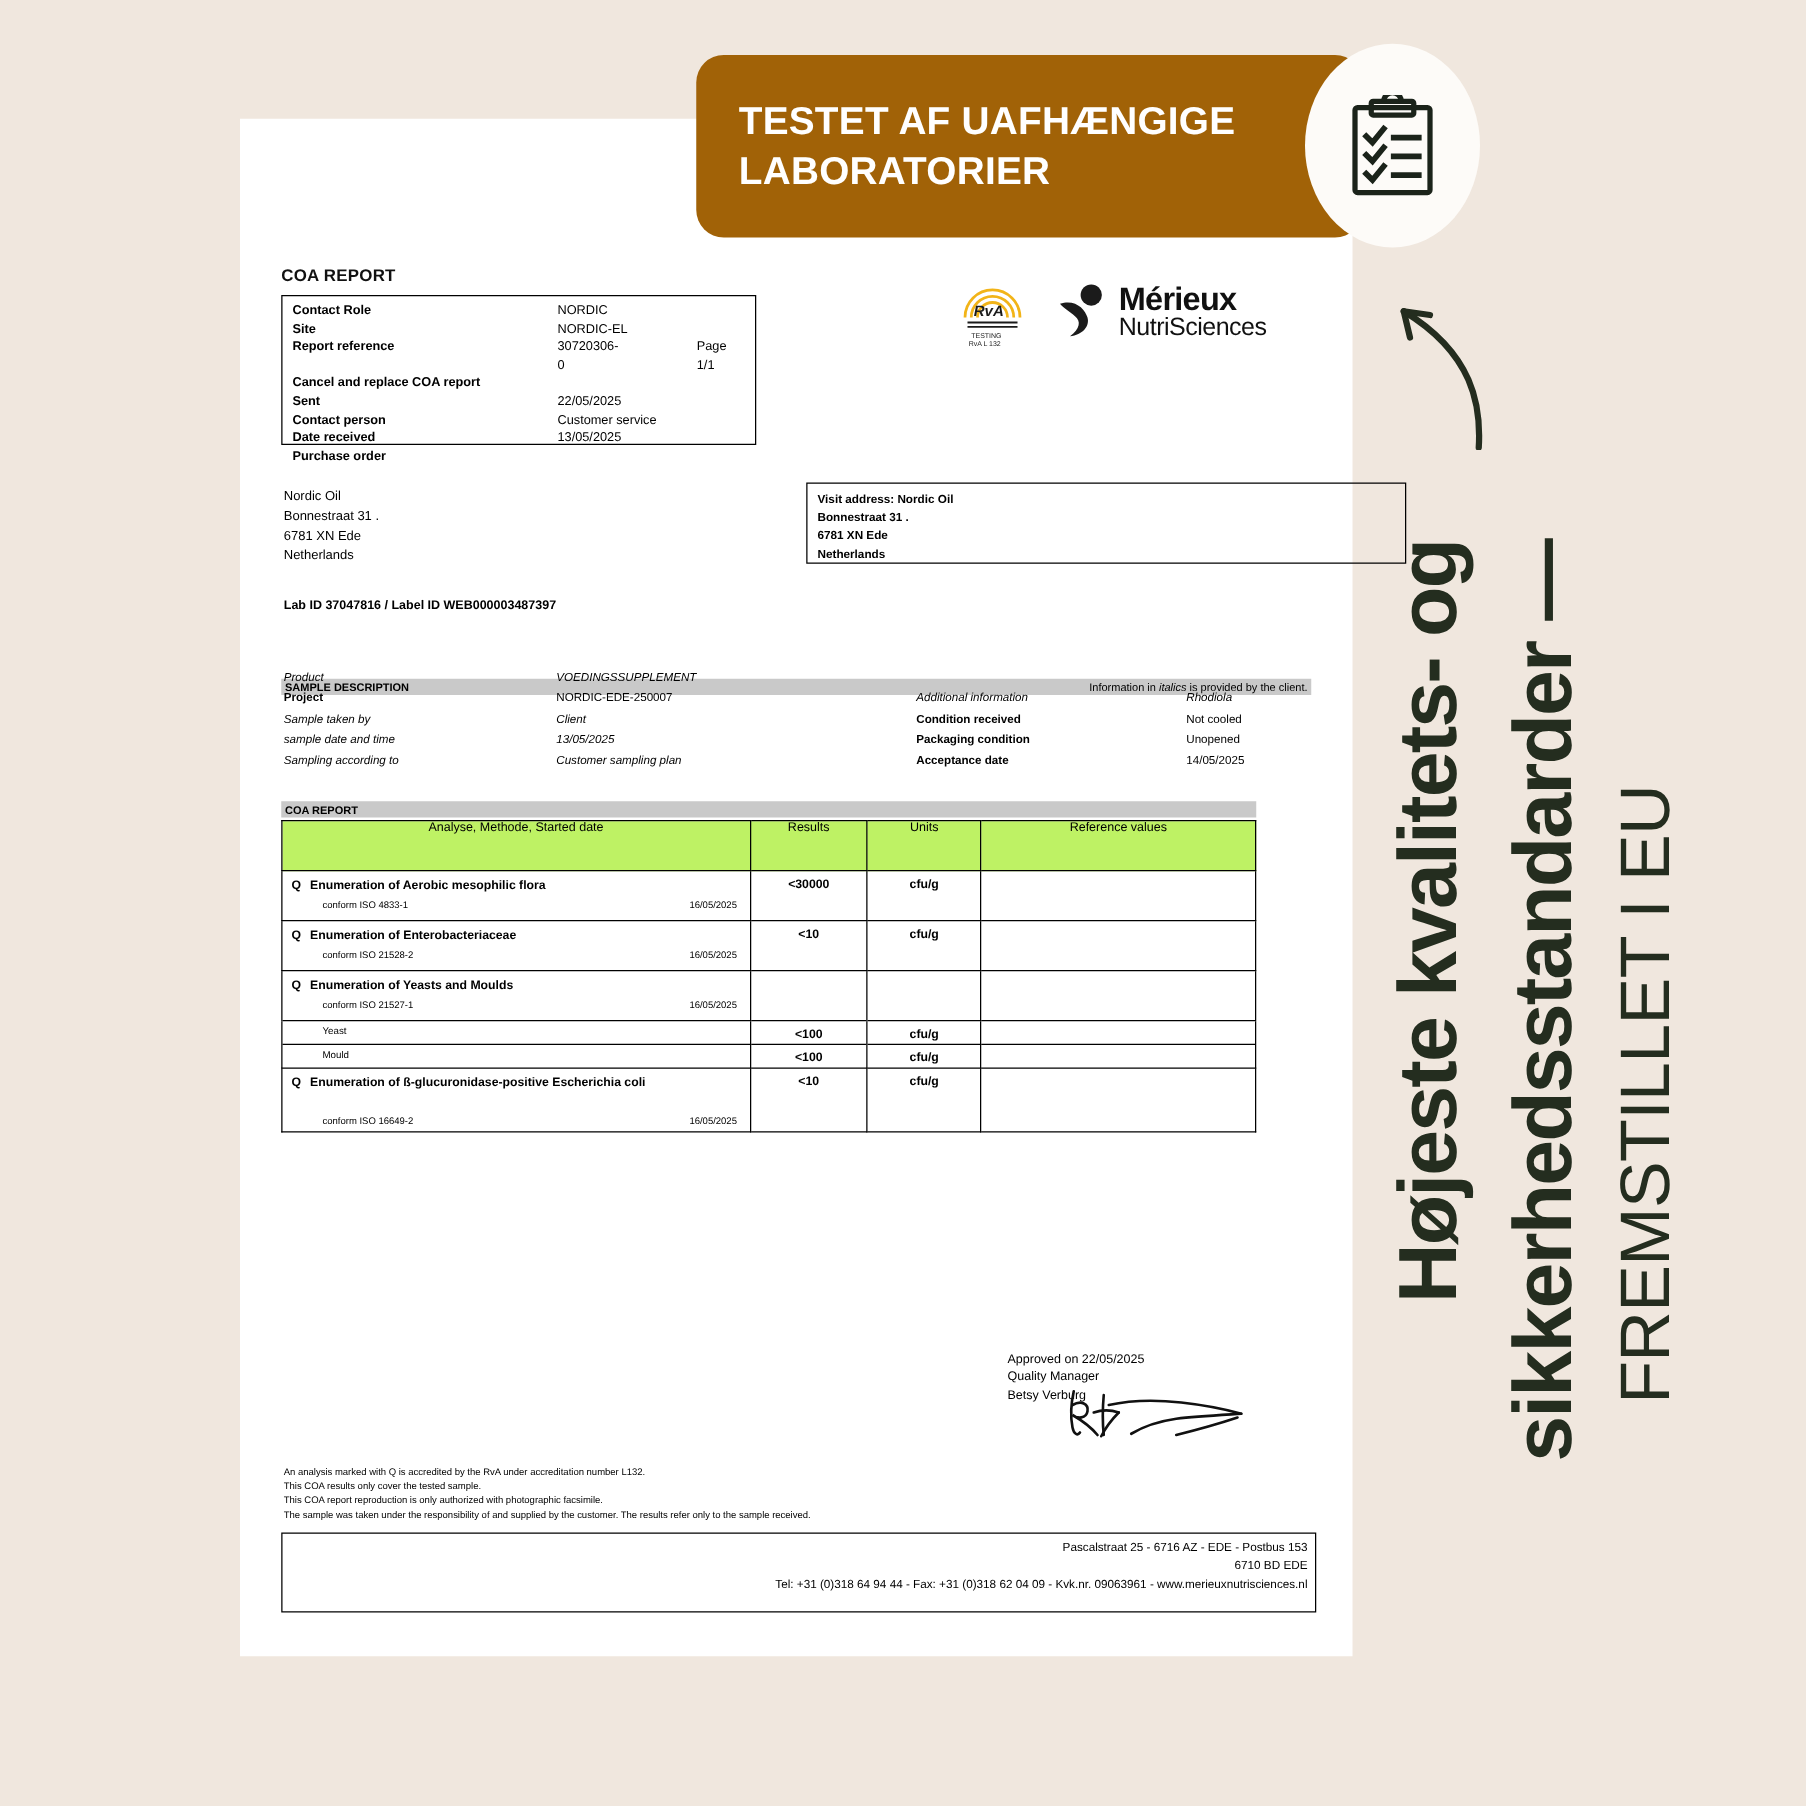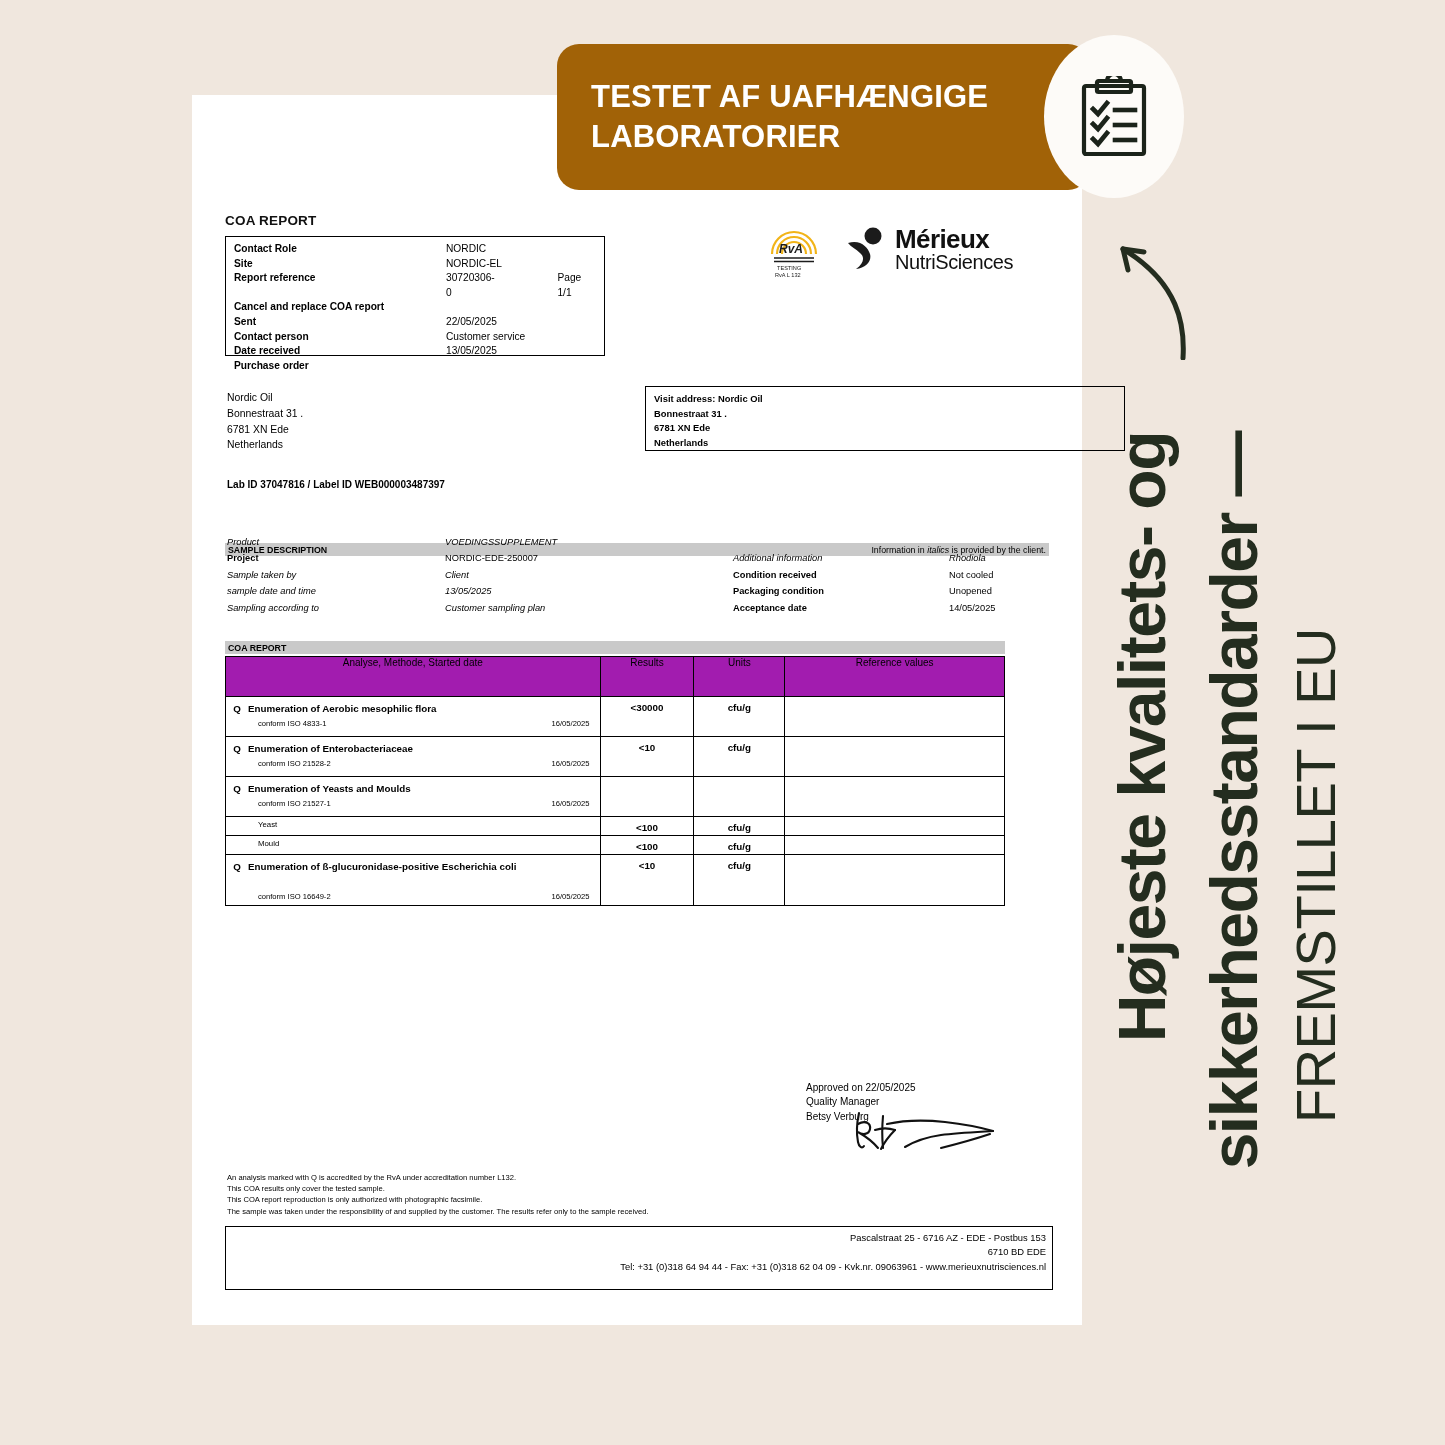--- a/index.html
+++ b/index.html
@@ -101,21 +101,21 @@
     position: absolute; left: 225px; top: 641px; width: 780px; height: 13px;
     background: #c9c9c9; display: flex; align-items: center; padding-left: 3px;
     font-size: 8.8px; font-weight: bold;
   }
   .rtable {
     position: absolute; left: 225px; top: 656px; width: 780px;
     border-collapse: collapse; font-size: 9.5px;
   }
   .rtable th, .rtable td { border: 1.4px solid #000; vertical-align: top; }
   .rtable thead th {
-    background: #a21caf; height: 40px; font-weight: normal; font-size: 10px; text-align: center;
+    background: #bef264; height: 40px; font-weight: normal; font-size: 10px; text-align: center;
   }
   .col-a { width: 375px; } .col-r { width: 94px; } .col-u { width: 91px; } .col-v { width: 220px; }
   .an-cell { padding: 6px 4px 4px 0; position: relative; height: 40px; }
   .an-top { display: flex; align-items: flex-start; }
   .an-q { width: 22px; text-align: center; font-weight: bold; font-size: 9.8px; }
   .an-name { font-weight: bold; font-size: 9.8px; }
   .an-sub { display: flex; justify-content: space-between; padding-left: 32px; padding-right: 6px;
             font-size: 7.6px; margin-top: 5px; gap: 24px; }
   .an-cell.tall { height: 50px; }
   .an-cell.tall .an-sub { margin-top: 20px; }

